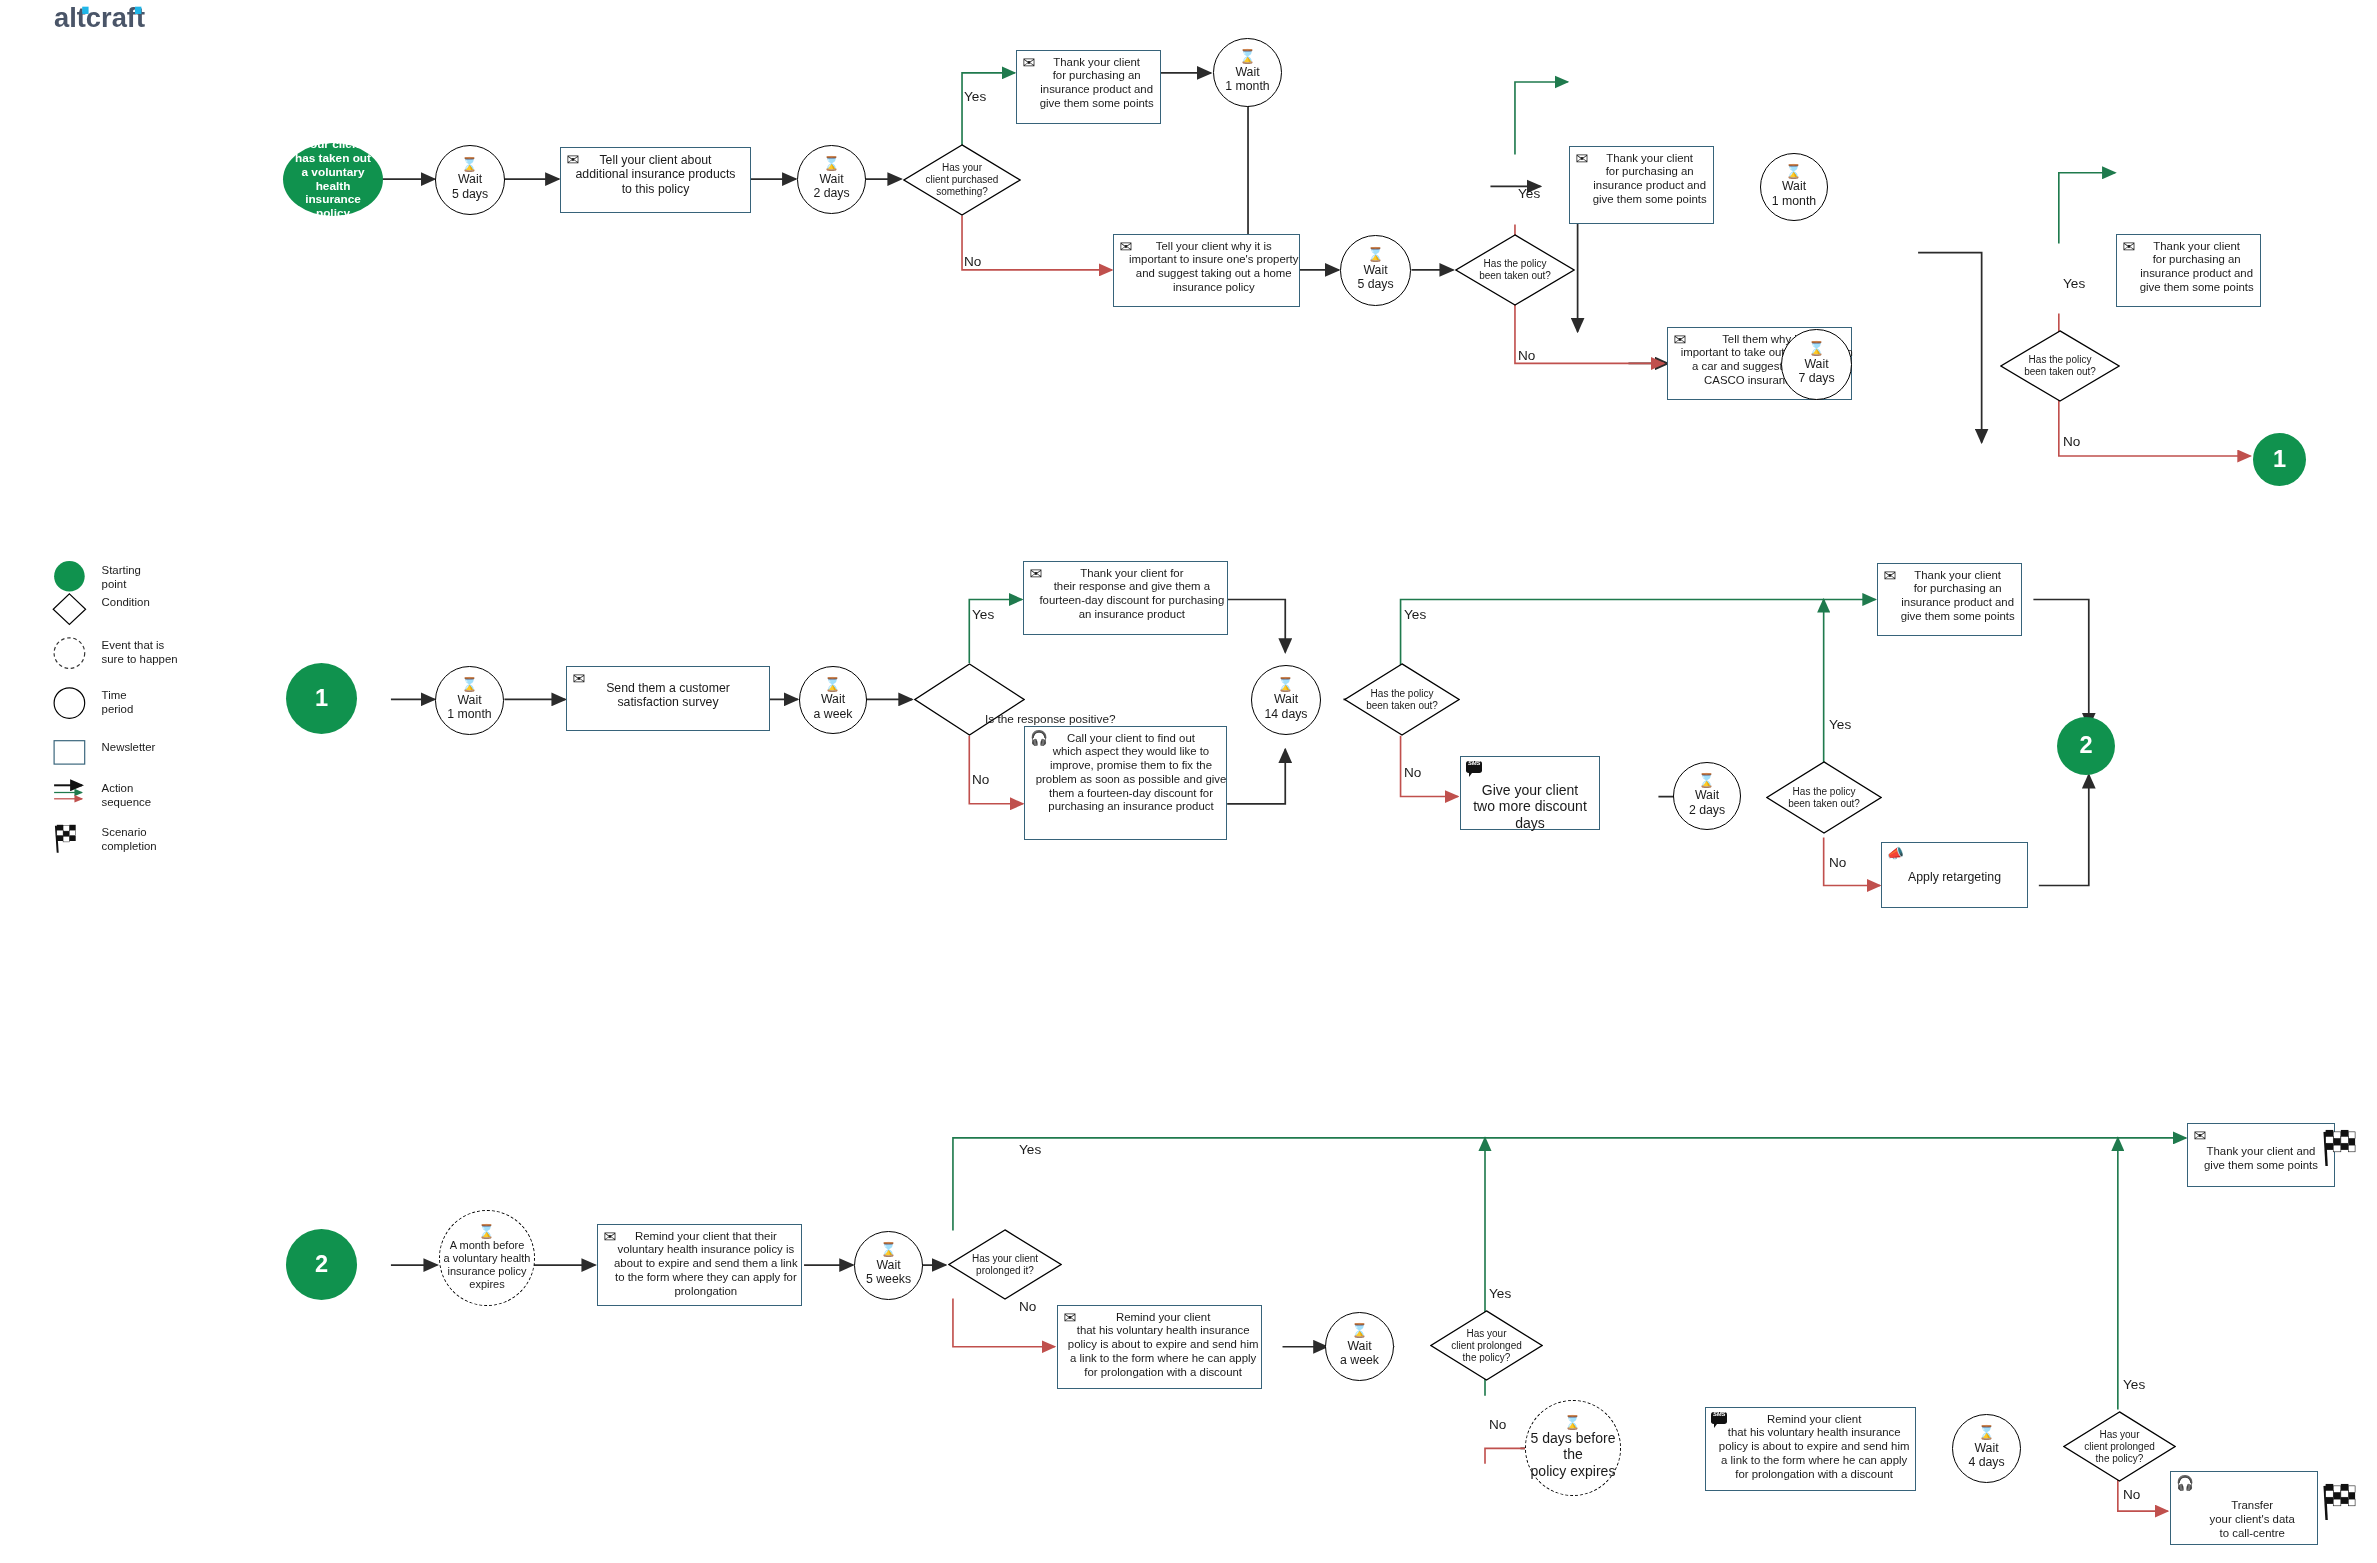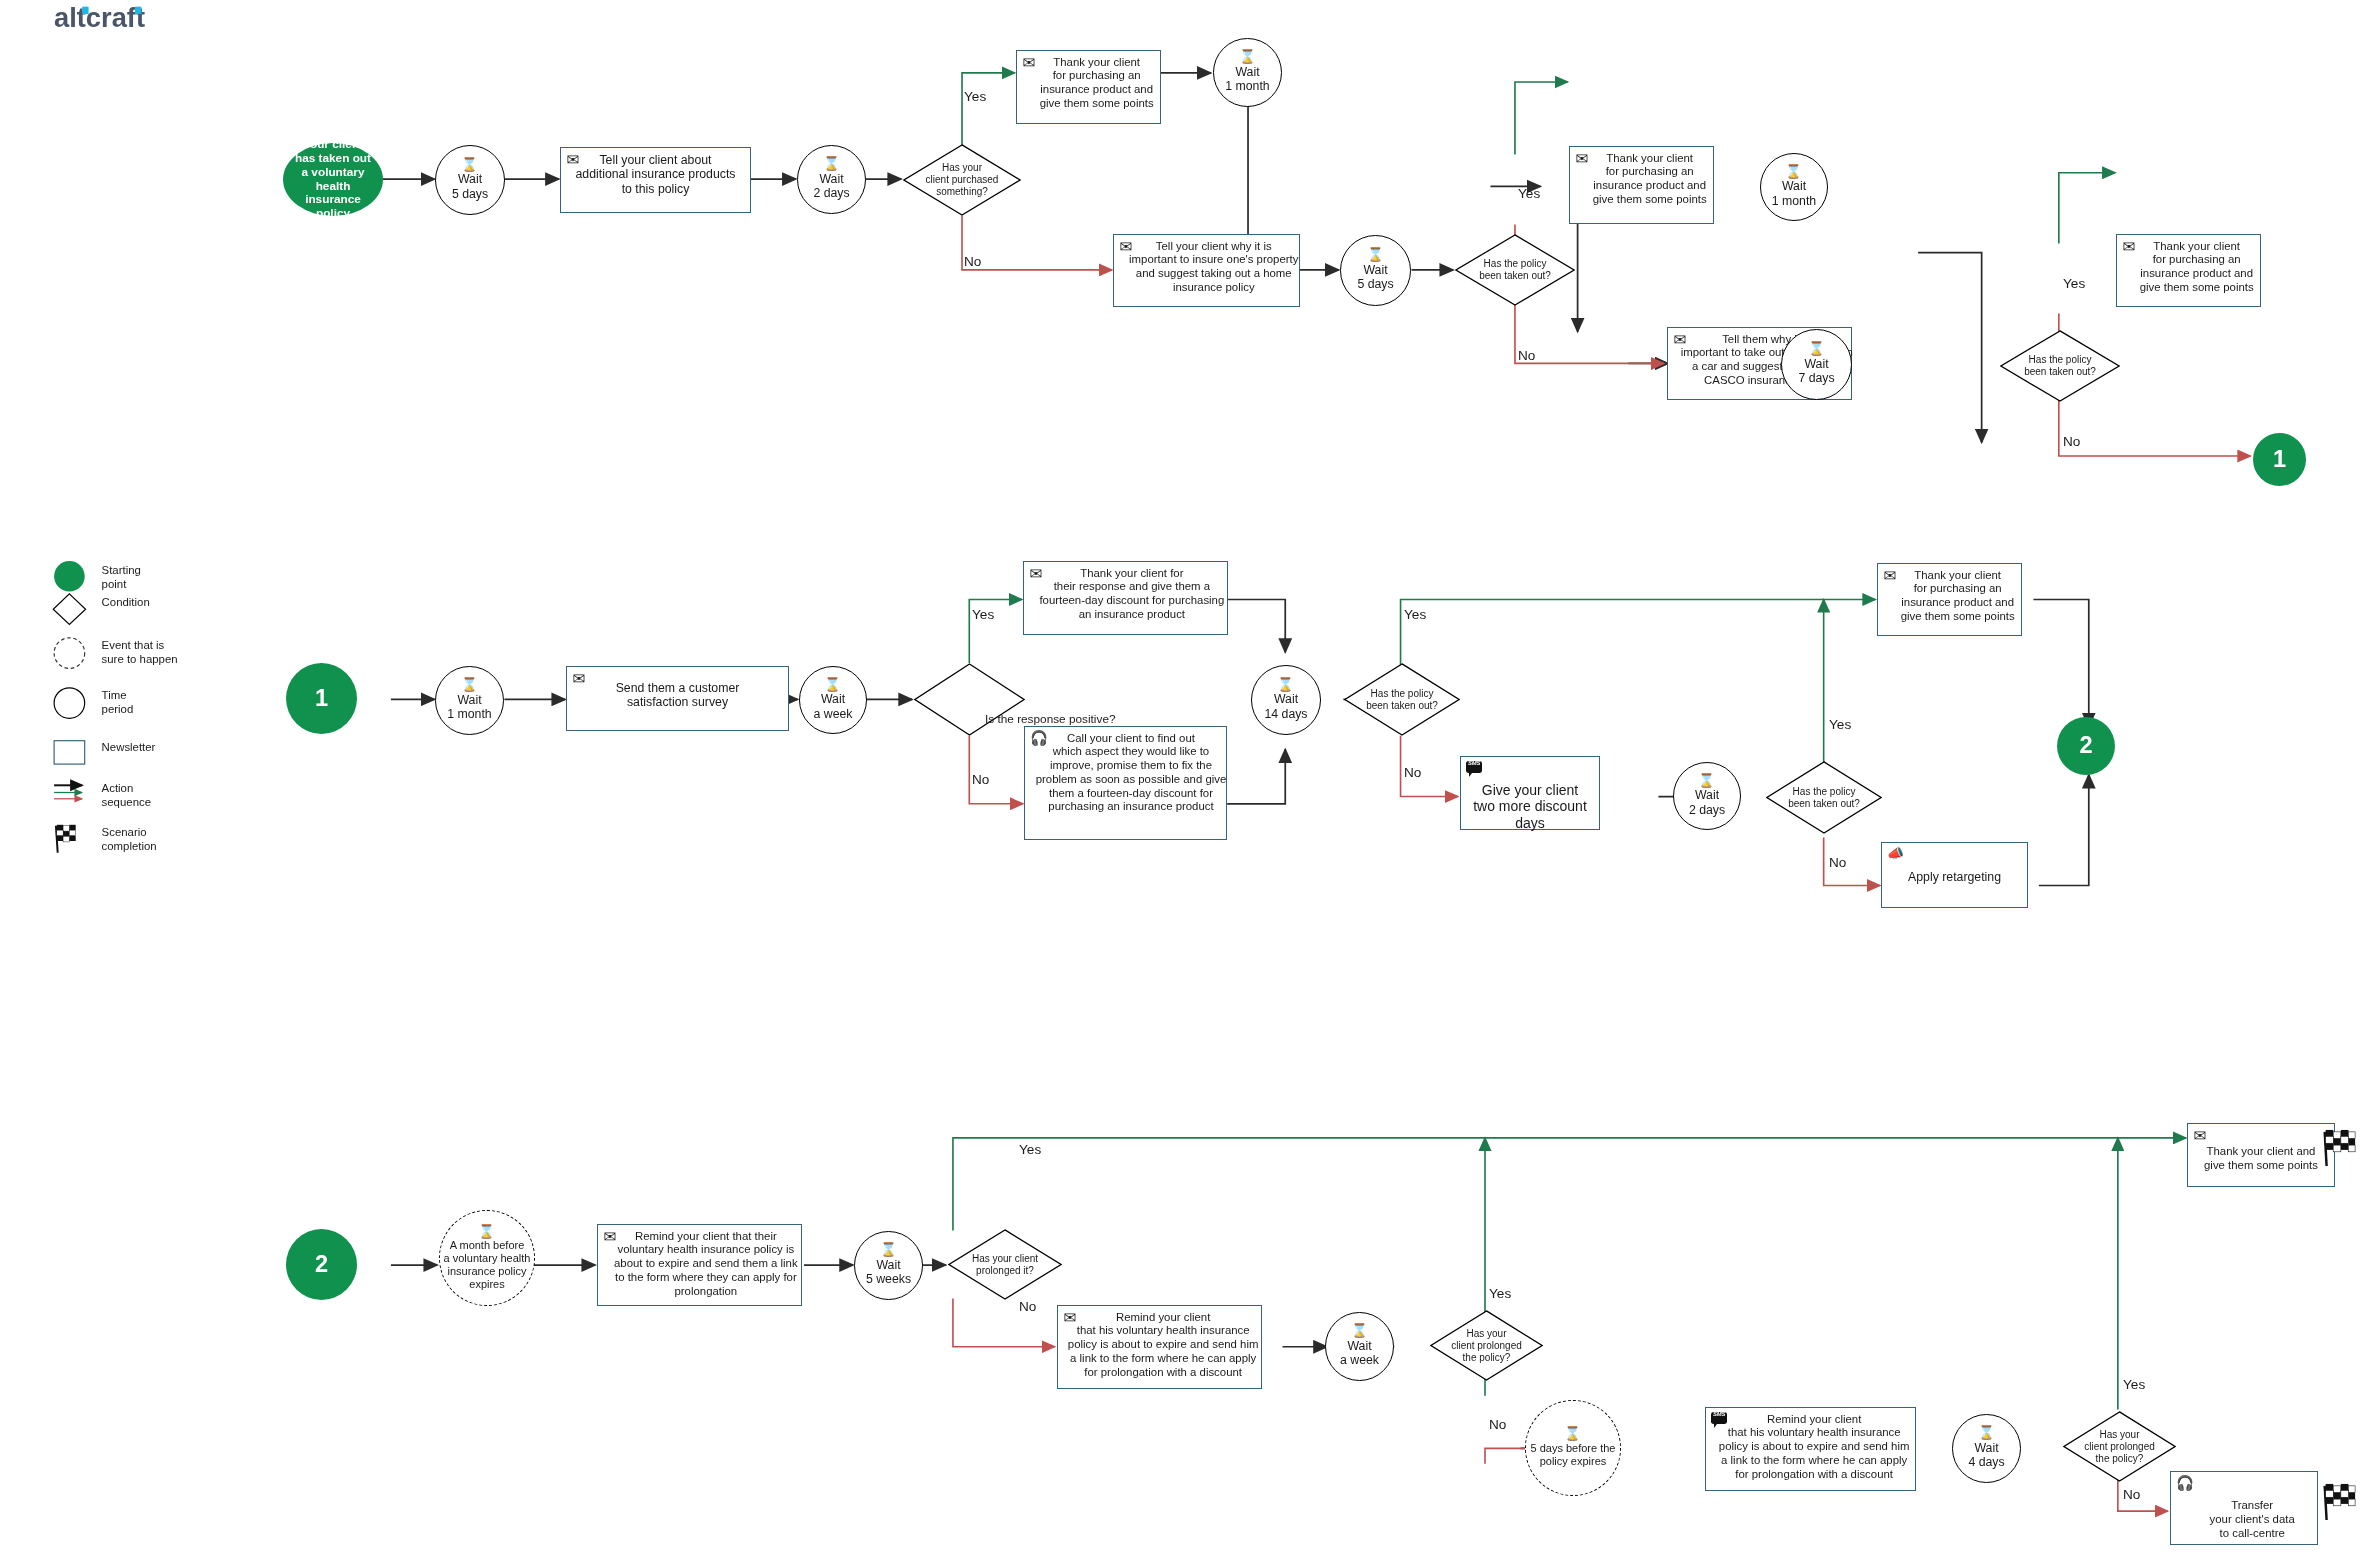--- a/index.html
+++ b/index.html
@@ -248,21 +248,21 @@
   <div class="node startnode num" style="left:241px;top:663px;width:71px;height:71px;">
     <span>1</span>
   </div>
 
   <div class="node timecircle" style="left:390px;top:666px;width:69px;height:69px;">
     <span class="hg">⌛</span>
     <span class="tt">Wait</span>
     <span class="tt">1 month</span>
   </div>
 
-  <div class="node msgbox withicon" style="left:521px;top:666px;width:223px;height:65px;">
+  <div class="node msgbox withicon" style="left:521px;top:666px;width:204px;height:65px;">
     <span class="ico iconmail"></span>
     <span class="mtxt" style="padding-top:9px">Send them a customer<br>satisfaction survey</span>
   </div>
 
   <div class="node timecircle" style="left:754px;top:666px;width:68px;height:68px;">
     <span class="hg">⌛</span>
     <span class="tt">Wait</span>
     <span class="tt">a week</span>
   </div>
 
@@ -368,21 +368,21 @@
 
   <div class="node diamond" style="left:1385px;top:1310px;width:113px;height:71px;">
     <svg class="dshape" viewBox="0 0 124 78" preserveAspectRatio="none">
       <polygon points="62,1 123,39 62,77 1,39" fill="#fff" stroke="#000" stroke-width="1.4"></polygon>
       </svg>
     <span class="dlabel">Has your<br>client prolonged<br>the policy?</span>
   </div>
 
   <div class="node timecircle dashed" style="left:1480px;top:1400px;width:96px;height:96px;">
     <span class="hg">⌛</span>
-    <span class="tt" style="font-size:11px">5 days before the<br>policy expires</span>
+    <span class="tt" style="font-size:14px">5 days before the<br>policy expires</span>
   </div>
 
   <div class="node msgbox withicon" style="left:1660px;top:1407px;width:211px;height:84px;">
     <span class="ico"><i class="iconsms"><span>SMS</span></i></span>
     <span class="mtxt" style="font-size:11.4px;padding-left:7.3px">Remind your client<br>that his voluntary health insurance<br>policy is about to expire and send him<br>a link to the form where he can apply<br>for prolongation with a discount</span>
   </div>
 
   <div class="node timecircle" style="left:1907px;top:1414px;width:69px;height:69px;">
     <span class="hg">⌛</span>
     <span class="tt">Wait</span>

